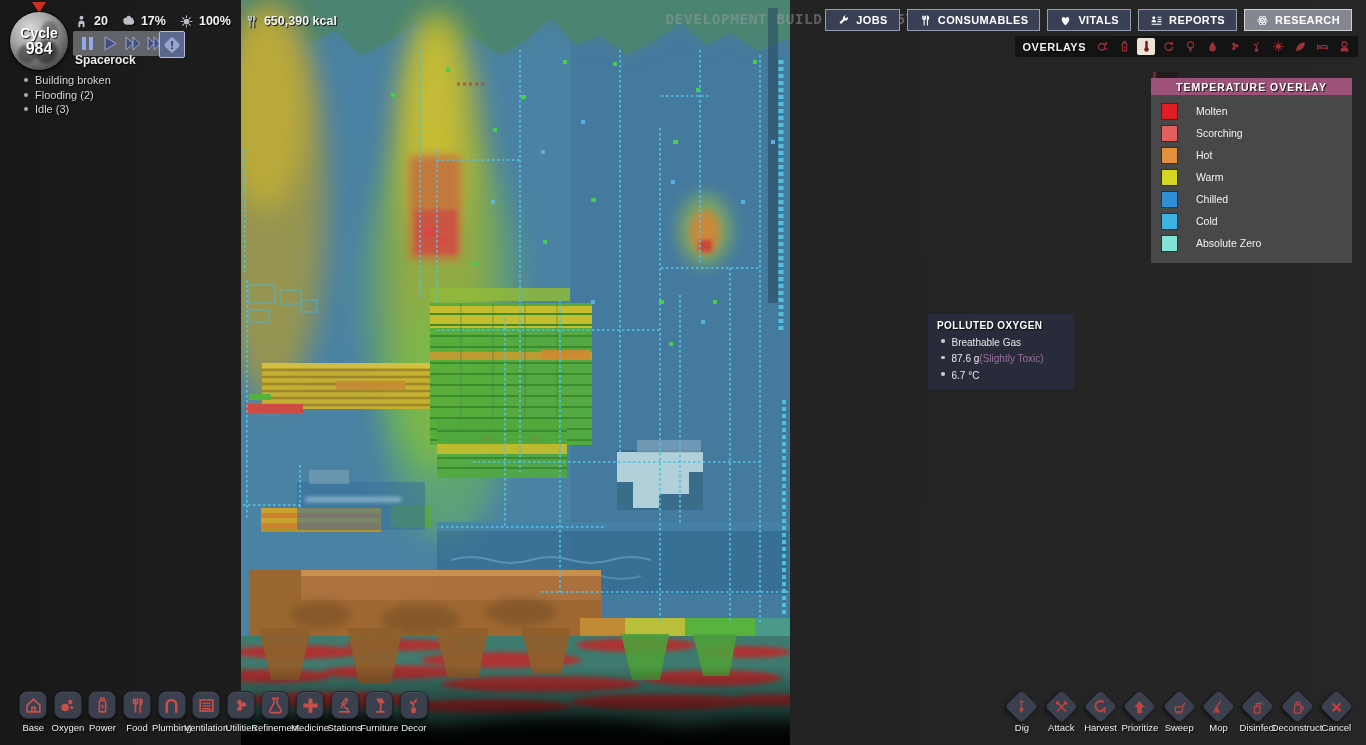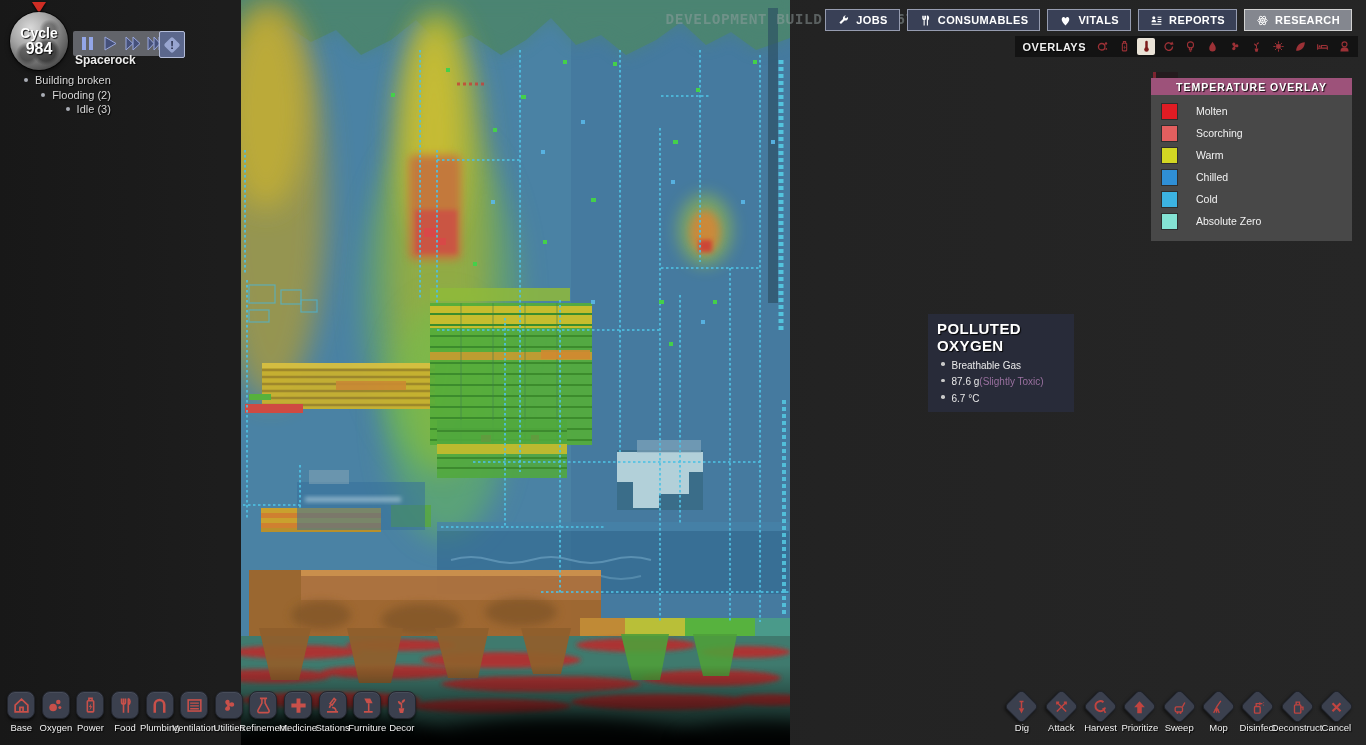--- a/index.html
+++ b/index.html
@@ -39,21 +39,21 @@
   .sbtn{width:20px;height:21px;display:flex;align-items:center;justify-content:center;cursor:pointer;}
   .alertbtn{position:absolute;left:159px;top:31px;width:24px;height:25px;background:#5b678c;
     border:1px solid #b3bcd8;border-radius:2px;display:flex;align-items:center;justify-content:center;}
   .alertbtn .dia{width:12px;height:12px;background:#98a5d0;transform:rotate(45deg);border-radius:2px;position:relative;}
   .alertbtn .ex{position:absolute;font-weight:bold;font-size:11px;color:#252b45;transform:none;}
 
   .asteroid-name{position:absolute;left:75px;top:53px;font-size:12px;font-weight:bold;color:#ececec;}
 
   
   .alerts{position:absolute;left:24px;top:73px;}
-  .alert-row{display:flex;align-items:center;gap:7px;height:14.5px;cursor:pointer;justify-content:flex-end;}
+  .alert-row{display:flex;align-items:center;gap:7px;height:14.5px;cursor:pointer;}
   .alert-row .dot{width:4px;height:4px;border-radius:50%;background:#a9adb5;}
   .alert-row .txt{font-size:11px;color:#d6d6d6;}
 
   
   .devbuild{position:absolute;right:442px;top:11px;font-family:"DejaVu Sans Mono",monospace;
     font-weight:bold;font-size:14.5px;letter-spacing:.5px;color:rgba(148,160,160,.5);}
 
   
   .menubtns{position:absolute;right:14px;top:9px;display:flex;gap:7px;padding-left:35px;}
   .btn{height:22px;padding:0 11px;display:flex;align-items:center;gap:6px;background:#394056;
@@ -75,26 +75,26 @@
   .legend .tab{position:absolute;left:2px;top:-6px;width:22px;height:6px;background:#241b1e;border-left:3px solid #7c2430;}
   .legend .hdr{height:17px;display:flex;align-items:center;justify-content:center;
     font-size:10.5px;font-weight:bold;letter-spacing:1px;color:#fff;}
   .legend .body{background:rgba(74,74,74,.96);padding:5px 0 9px;}
   .lrow{height:22px;display:flex;align-items:center;}
   .lrow .sw{width:15px;height:15px;margin-left:11px;box-shadow:0 0 0 1px rgba(0,0,0,.35);}
   .lrow .lt{margin-left:19px;font-size:10.5px;color:#f2f2f2;}
 
   
   .tip{position:absolute;left:928px;top:314px;width:128px;background:rgba(41,44,60,.9);padding:6px 9px 8px;}
-  .tip .title{font-size:15px;font-weight:bold;letter-spacing:.4px;color:#fff;}
+  .tip .title{font-size:10px;font-weight:bold;letter-spacing:.4px;color:#fff;}
   .tip .row{margin-top:5.5px;font-size:10px;color:#e9e9e9;display:flex;align-items:baseline;white-space:nowrap;}
   .tip .b{width:3.5px;height:3.5px;border-radius:50%;background:#c9c9c9;margin:0 7px 2px 4px;align-self:center;flex:none;}
 
   
-  .buildmenu{position:absolute;left:4px;top:691px;display:flex;}
+  .buildmenu{position:absolute;left:16px;top:691px;display:flex;}
   .bitem{width:34.6px;display:flex;flex-direction:column;align-items:center;cursor:pointer;}
   .btile{width:28px;height:28px;background:#3b404e;border:1px solid #23262e;border-radius:8px;
     box-shadow:0 2px 3px rgba(0,0,0,.55), inset 0 1px 0 rgba(255,255,255,.07);
     display:flex;align-items:center;justify-content:center;box-sizing:border-box;}
   .btile .ic{width:19px;height:19px;color:#c8504a;}
   .bitem .cap{margin-top:3px;font-size:9.5px;color:#f0f0f0;white-space:nowrap;}
 
   
   .tools{position:absolute;right:10px;top:691px;display:flex;}
   .titem{width:39.3px;display:flex;flex-direction:column;align-items:center;cursor:pointer;}
@@ -455,20 +455,46 @@
     <ellipse cx="320" cy="750" rx="145" ry="32" fill="#000" opacity=".85" filter="url(#b8)"></ellipse>
     <ellipse cx="520" cy="746" rx="85" ry="24" fill="#000" opacity=".8" filter="url(#b8)"></ellipse>
   </svg>
 
   <div class="marker"></div>
   <div class="cycle ts">
     <div class="l1">Cycle</div>
     <div class="l2">984</div>
   </div>
 
+  <div class="stats">
+    <div class="stat">
+      <svg class="ic">
+          <use href="#s-person"></use>
+        </svg>
+      <span class="v ts">20</span>
+    </div>
+    <div class="stat">
+      <svg class="ic">
+          <use href="#s-brain"></use>
+        </svg>
+      <span class="v ts">17%</span>
+    </div>
+    <div class="stat">
+      <svg class="ic">
+          <use href="#s-bug"></use>
+        </svg>
+      <span class="v ts">100%</span>
+    </div>
+    <div class="stat">
+      <svg class="ic">
+          <use href="#s-cutlery"></use>
+        </svg>
+      <span class="v ts">650,390 kcal</span>
+    </div>
+  </div>
 
   <div class="speed">
     <div class="sbtn">
       <svg width="13" height="15">
           <rect x="1" y="1" width="4" height="13" fill="#93a6e8"></rect>
           <rect x="8" y="1" width="4" height="13" fill="#93a6e8"></rect>
         </svg>
     </div>
     <div class="sbtn">
       <svg width="15" height="15">
@@ -614,20 +640,24 @@
     <div class="tab"></div>
     <div class="hdr ts" style="background: rgb(157, 82, 122);">TEMPERATURE OVERLAY</div>
     <div class="body">
       <div class="lrow">
         <span class="sw" style="background: rgb(224, 28, 36);"></span>
         <span class="lt">Molten</span>
       </div>
       <div class="lrow">
         <span class="sw" style="background: rgb(226, 95, 95);"></span>
         <span class="lt">Scorching</span>
+      </div>
+      <div class="lrow">
+        <span class="sw" style="background: rgb(226, 146, 60);"></span>
+        <span class="lt">Hot</span>
       </div>
       <div class="lrow">
         <span class="sw" style="background: rgb(211, 215, 35);"></span>
         <span class="lt">Warm</span>
       </div>
       <div class="lrow">
         <span class="sw" style="background: rgb(47, 143, 214);"></span>
         <span class="lt">Chilled</span>
       </div>
       <div class="lrow">

